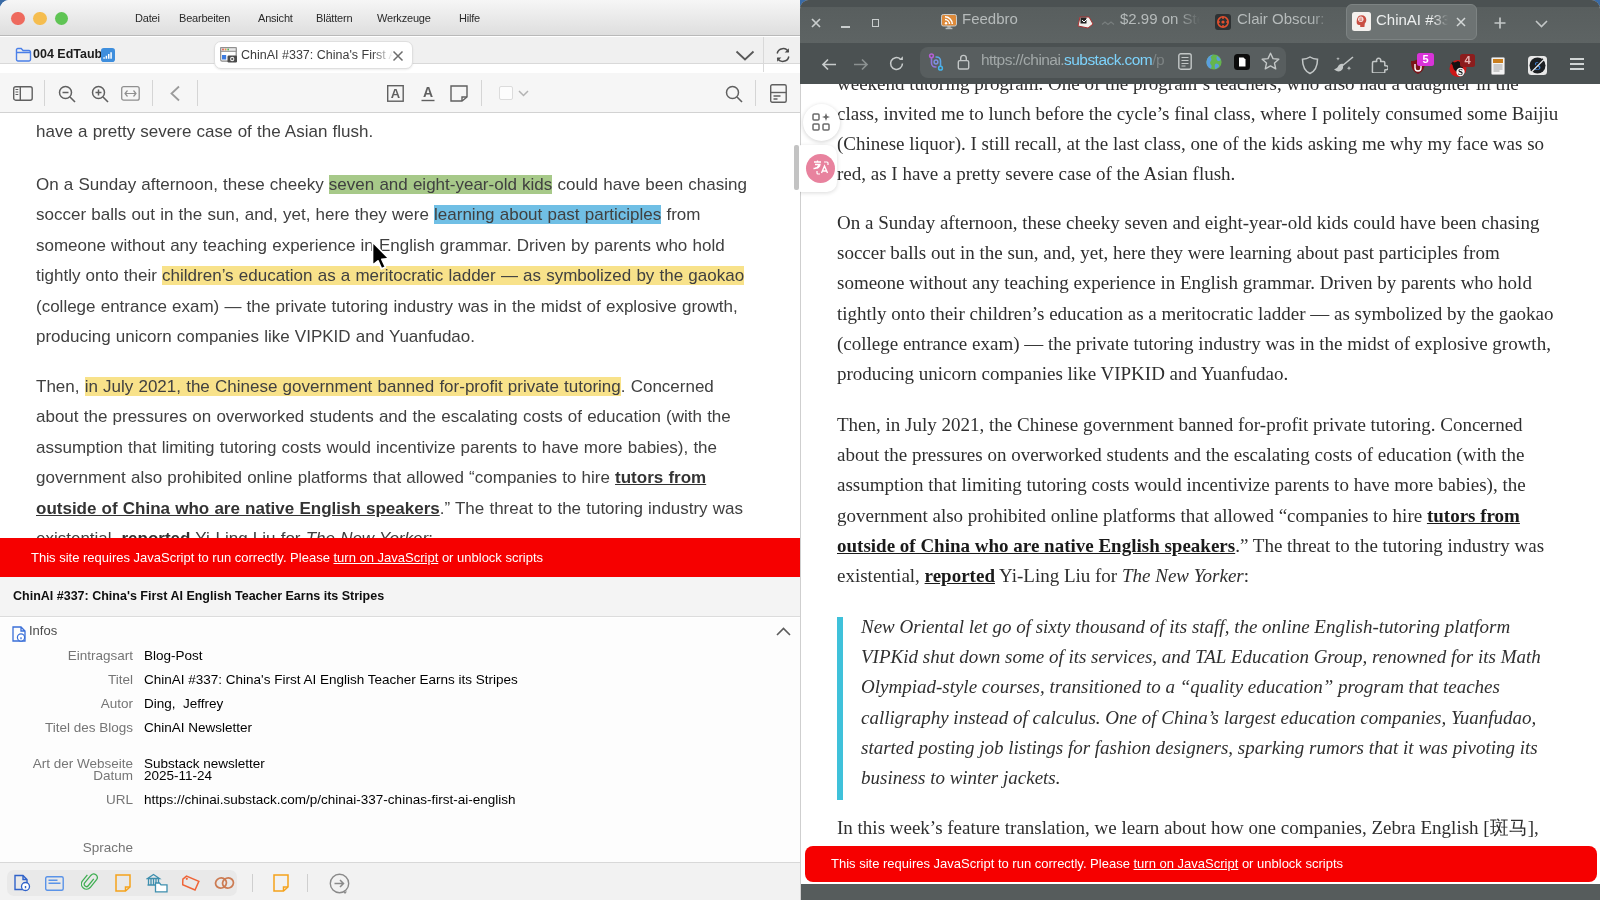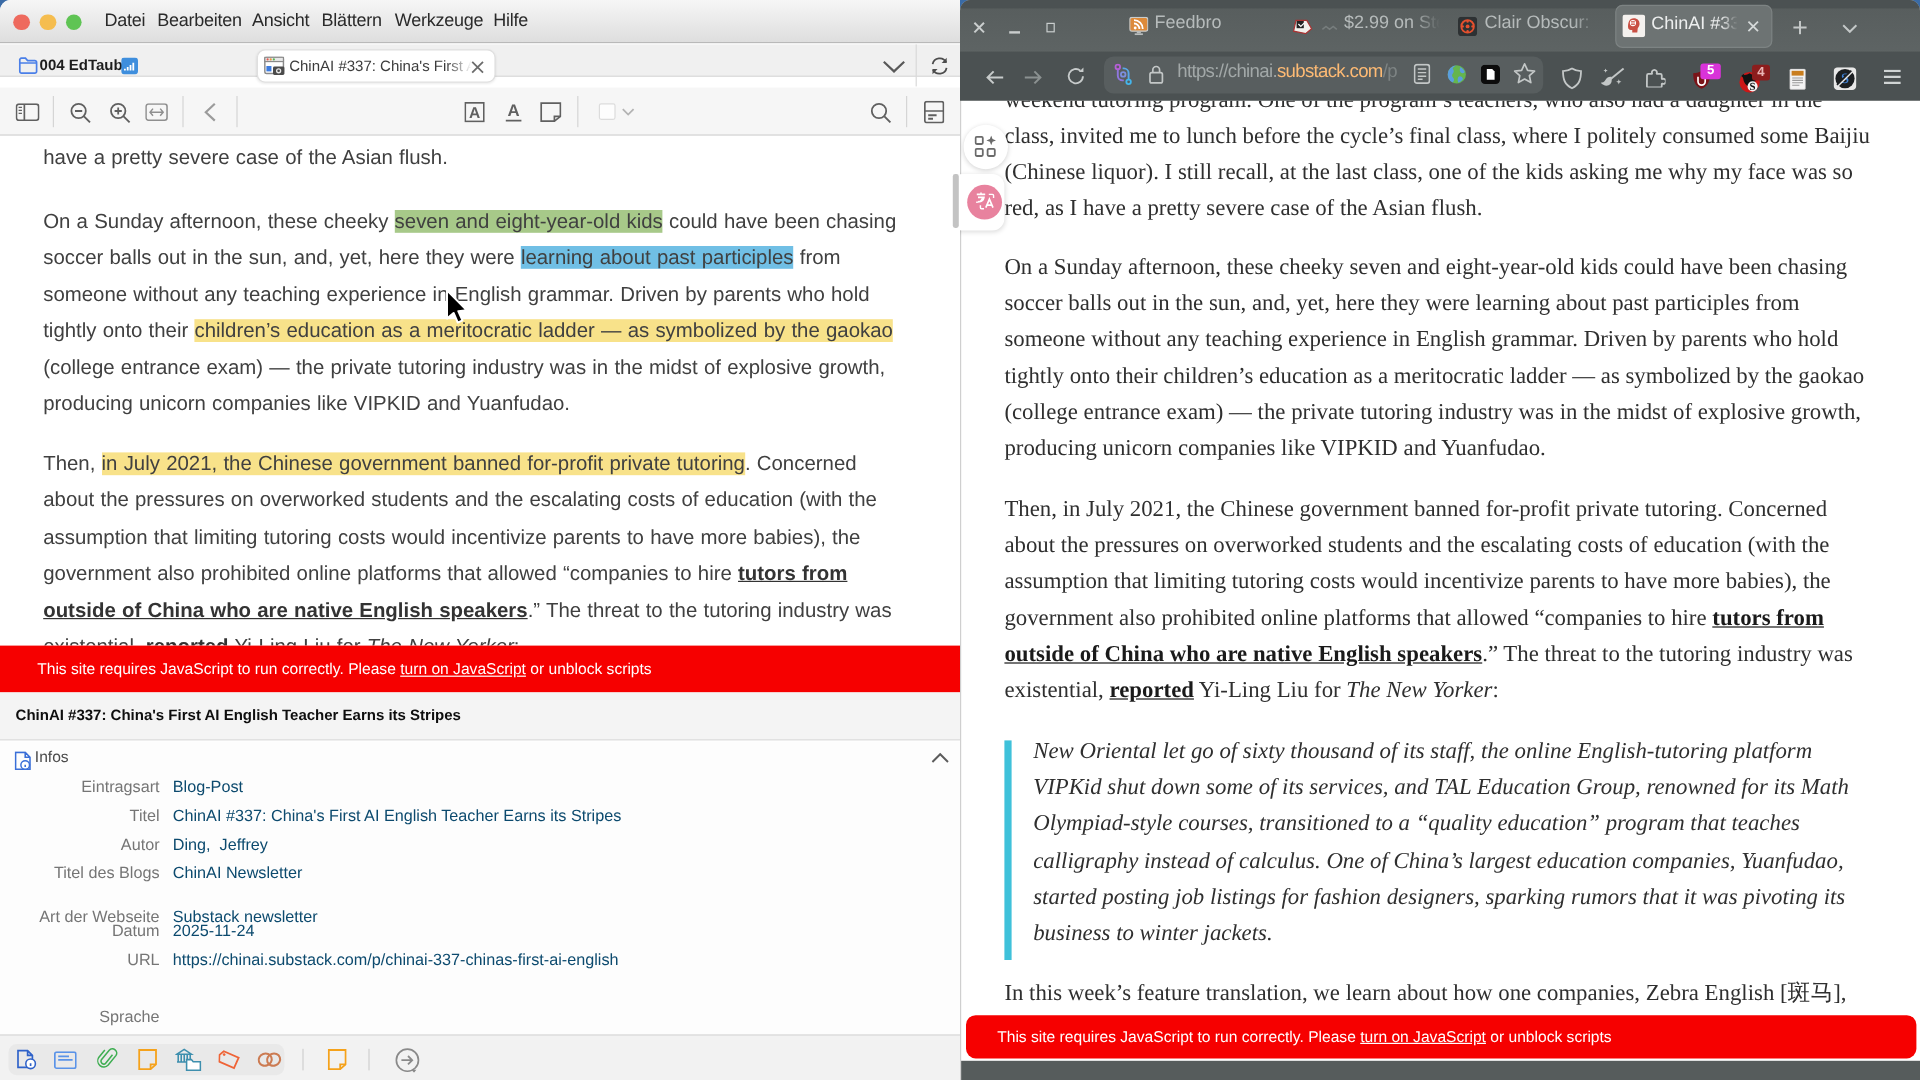--- a/index.html
+++ b/index.html
@@ -3,33 +3,33 @@
 <meta charset="utf-8">
 <style>
   * { margin:0; padding:0; box-sizing:border-box; }
   html,body { width:1600px; height:900px; overflow:hidden; }
   body { background:#3a6ba6; font-family:"Liberation Sans", sans-serif; position:relative; }
   .abs { position:absolute; }
   
   #lw { position:absolute; left:0; top:0; width:800px; height:900px; background:#fff; border-top-left-radius:9px; overflow:hidden; }
   #menubar { position:absolute; left:0; top:0; width:800px; height:36px; background:linear-gradient(#f6f6f6,#dedede); border-bottom:1px solid #b9b9b9; }
   .tl { position:absolute; top:11.5px; width:13.5px; height:13.5px; border-radius:50%; }
-  .menu { position:absolute; top:0; height:36px; line-height:36px; font-size:15px; letter-spacing:-0.2px; color:#2a2a2a; }
+  .menu { position:absolute; top:0; height:36px; line-height:36px; font-size:11px; letter-spacing:-0.2px; color:#2a2a2a;margin-left:48px; }
   #tabbar { position:absolute; left:0; top:37px; width:800px; height:27px; background:#f0f0f0; border-bottom:1px solid #d9d9d9; }
   #toolbar { position:absolute; left:0; top:73px; width:800px; height:40px; background:#f6f6f6; border-bottom:1px solid #d2d2d2; }
   #lcontent { position:absolute; left:0; top:114px; width:800px; height:424px; background:#fff; overflow:hidden; }
   .ltxt { position:absolute; left:36px; width:730px; font-size:17px; line-height:30.5px; color:#404040; word-spacing:0.45px; }
   .hlg { background:#a7c989; } .hlb { background:#70bfe5; } .hly { background:#f8e28a; }
   .lbold { font-weight:bold; text-decoration:underline; color:#333; }
   #lbanner { position:absolute; left:0; top:538px; width:800px; height:39px; background:#f60000; color:#fff; font-size:13px; line-height:39px; }
   #ltitle { position:absolute; left:0; top:577px; width:800px; height:40px; background:#f4f4f4; border-bottom:1px solid #dcdcdc; }
   #linfos { position:absolute; left:0; top:618px; width:800px; height:244px; background:#fdfdfd; }
   .irow { position:absolute; left:0; width:800px; height:24px; font-size:13.5px; line-height:24px; }
   .ilab { position:absolute; left:0; width:133px; text-align:right; color:#757575; }
-  .ival { position:absolute; left:144px; color:#0c4a6e; }
+  .ival { position:absolute; left:144px; color:#000000; }
   #lbottom { position:absolute; left:0; top:862px; width:800px; height:38px; background:#f2f2f2; border-top:1px solid #d8d8d8; }
   
   #rw { position:absolute; left:800px; top:0; width:800px; height:900px; background:#fff; border-top-left-radius:9px; border-top-right-radius:9px; overflow:hidden;text-decoration:underline; }
   #rchrome { position:absolute; left:0; top:0; width:800px; height:84px; background:linear-gradient(#575d5d,#5e6464 55%); }
   #rnav { position:absolute; left:0; top:43px; width:800px; height:41px; background:#4b5152; }
   #rcontent { position:absolute; left:1px; top:84px; width:799px; height:800px; background:#fff; overflow:hidden; }
   .rtxt { position:absolute; left:36px; width:724px; font-family:"Liberation Serif", serif; font-size:19px; line-height:30.2px; color:#2f2f2f; }
   .rbold { font-weight:bold; text-decoration:underline; color:#1a1a1a; }
   #rbanner { position:absolute; left:5px; top:846px; width:792px; height:36px; background:#f60000; border-radius:8px; color:#fff; font-size:13px; line-height:36px; font-family:"Liberation Sans", sans-serif; }
   #rbottom { position:absolute; left:0; top:884px; width:800px; height:16px; background:#565c5c; }
@@ -329,21 +329,21 @@
       <path d="M3.5 3 v7 a4 4 0 0 0 4 4 h1" fill="none" stroke="#8f76dd" stroke-width="1.6"></path>
       <path d="M12.5 15 v-7 a4 4 0 0 0 -4 -4 h-1" fill="none" stroke="#5aa7e8" stroke-width="1.6"></path>
       <circle cx="3.5" cy="2.8" r="1.9" fill="#585e5f" stroke="#b55fd6" stroke-width="1.5"></circle>
       <circle cx="8" cy="9" r="1.9" fill="#585e5f" stroke="#7d8fe0" stroke-width="1.5"></circle>
       <circle cx="12.5" cy="15.2" r="1.9" fill="#585e5f" stroke="#44b5ec" stroke-width="1.5"></circle>
     </svg>
     <svg class="abs" style="left:157px; top:11px;" width="13" height="16" viewBox="0 0 13 17">
       <rect x="1" y="7" width="11" height="9" rx="1.5" fill="none" stroke="#c3c7c7" stroke-width="1.5"></rect>
       <path d="M3.5 7 v-2.5 a3 3 0 0 1 6 0 v2.5" fill="none" stroke="#c3c7c7" stroke-width="1.5"></path>
     </svg>
-    <div class="abs" style="left:181px; top:8px; font-size:15.5px; letter-spacing:-0.55px; color:#a2a8a8; white-space:nowrap;">https://chinai.<span style="color:#fdba74;">substack.com</span><span style="opacity:0.5;">/p</span></div>
+    <div class="abs" style="left:181px; top:8px; font-size:15.5px; letter-spacing:-0.55px; color:#a2a8a8; white-space:nowrap;">https://chinai.<span style="color:#7dd3fc;">substack.com</span><span style="opacity:0.5;">/p</span></div>
     <svg class="abs" style="left:378px; top:10px;" width="14" height="17" viewBox="0 0 14 17">
       <rect x="0.8" y="0.8" width="12.4" height="15.4" rx="2" fill="none" stroke="#c3c7c7" stroke-width="1.4"></rect>
       <path d="M3.5 4.5 h7 M3.5 7.5 h7 M3.5 10.5 h7 M3.5 13 h4" stroke="#c3c7c7" stroke-width="1.2"></path>
     </svg>
     <svg class="abs" style="left:406px; top:11px;" width="16" height="16" viewBox="0 0 16 16">
       <circle cx="8" cy="8" r="7.6" fill="#65b54e"></circle>
       <path d="M8 0.4 a7.6 7.6 0 0 0 -7.6 7.6 a7.6 7.6 0 0 0 4 6.7 c1.5 -1 1.8 -2.8 0.6 -4 c-1 -1 -1.3 -2.4 -0.3 -3.5 c1.2 -1.3 1 -2.9 -0.2 -4 c1 -1.6 2 -2.4 3.5 -2.8 z" fill="#5a9ede"></path>
       <path d="M11 2 c1.5 0.8 3 2.3 3.6 4 c-0.8 1.2 -2.3 1.4 -3.3 0.4 c-0.9 -0.9 -1.2 -2.9 -0.3 -4.4 z" fill="#5a9ede"></path>
       <path d="M10.5 9.5 c1.3 0 2.5 1 2.6 2.6 c-0.8 1.3 -2.3 2.4 -3.8 2.8 c-1 -1.8 -0.8 -5.4 1.2 -5.4 z" fill="#5a9ede"></path>
     </svg>

